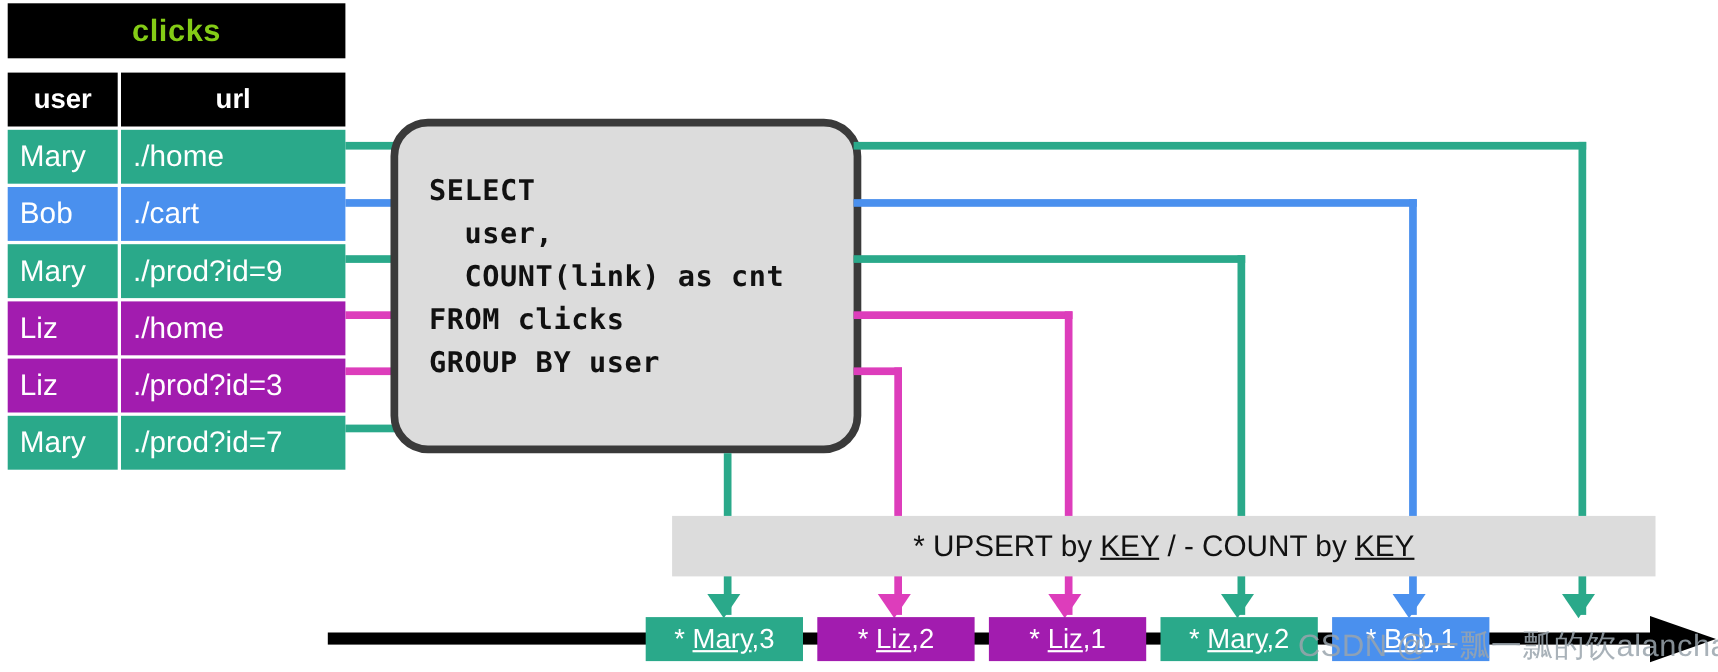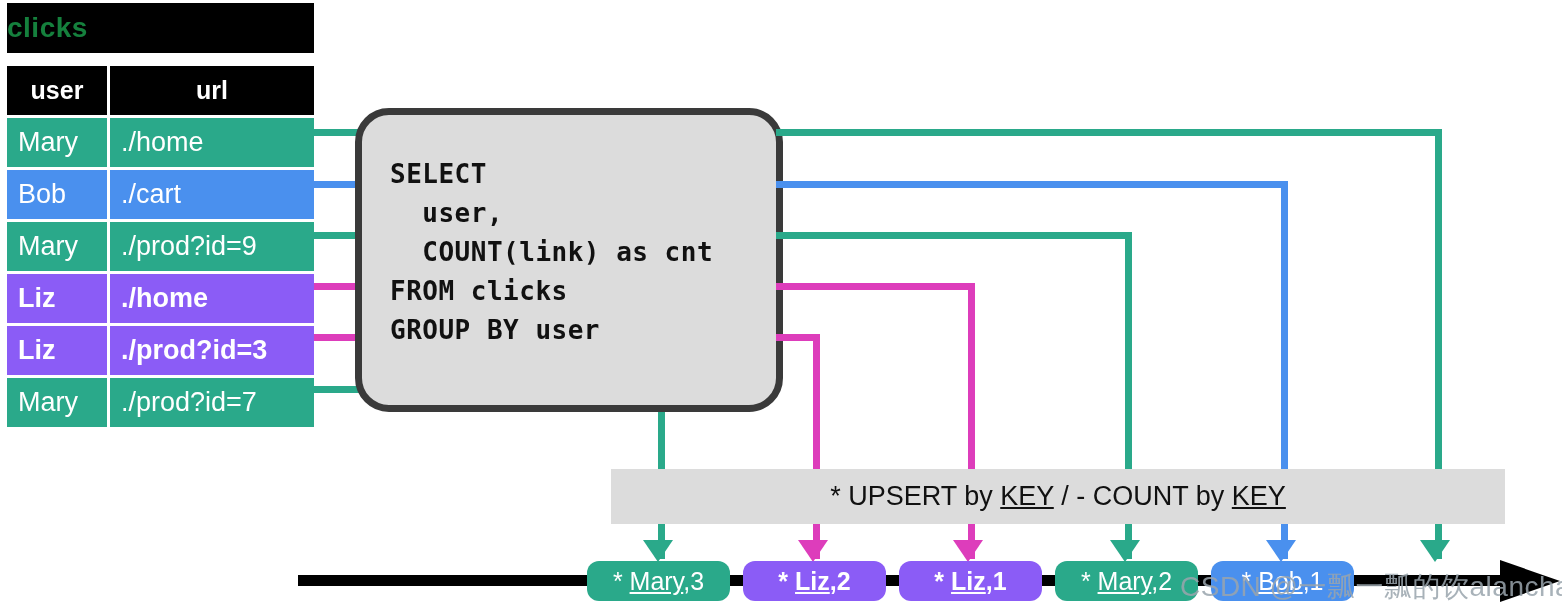--- a/index.html
+++ b/index.html
@@ -7,40 +7,40 @@
   body{
     width:1562px;height:611px;position:relative;overflow:hidden;
     font-family:"Liberation Sans", sans-serif;
     -webkit-font-smoothing:antialiased;
   }
   #stage{position:absolute;left:0;top:0;width:1562px;height:611px;}
 
   
   #clicks-table{position:absolute;left:7px;top:3px;width:307px;}
   .tbl-title{
-    background:#000;color:#15803d;height:50px;line-height:50px;
-    font-weight:bold;font-size:28px;letter-spacing:0.5px;
+    background:#000;color:#84cc16;height:50px;line-height:50px;
+    text-align:center;font-weight:bold;font-size:28px;letter-spacing:0.5px;
   }
   .tbl-head{display:flex;margin-top:13px;height:49px;}
   .tbl-head .cell{
     background:#000;color:#fff;line-height:49px;text-align:center;
     font-weight:bold;font-size:25px;
   }
   .tbl-head .c-user{width:100px;}
   .tbl-head .c-url{width:204px;margin-left:3px;}
   .tbl-row{display:flex;height:49px;margin-top:3px;}
   .tbl-row .cell{
     color:#ffffff;line-height:49px;font-size:27px;
     padding-left:11px;box-sizing:border-box;overflow:hidden;white-space:nowrap;
   }
   .tbl-row .c-user{width:100px;}
   .tbl-row .c-url{width:204px;margin-left:3px;}
   .bg-teal{background:#2aa98a;}
   .bg-blue{background:#4a90ee;}
-  .bg-pink{background:#8b5cf6;font-weight:bold;}
+  .bg-pink{background:#a21caf;}
 
   
   #sql-box{
     position:absolute;left:355px;top:108px;width:428px;height:304px;
     background:#dcdcdc;border:7px solid #3a3a3a;border-radius:34px;
     box-sizing:border-box;
   }
   #sql-text{
     position:absolute;left:28px;top:40px;
     font-family:"DejaVu Sans Mono","Liberation Mono",monospace;
@@ -72,21 +72,21 @@
   #upsert-text u{}
 
   
   #timeline{position:absolute;left:298px;top:575px;width:1210px;height:11px;background:#000;}
   #timeline-arrow{
     position:absolute;left:1500px;top:560px;width:0;height:0;
     border-top:21px solid transparent;border-bottom:21px solid transparent;
     border-left:60px solid #000;
   }
   .chip{
-    position:absolute;top:561px;height:40px;line-height:40px;border-radius:12px;
+    position:absolute;top:561px;height:40px;line-height:40px;border-radius:0;
     color:#fff;font-size:25px;text-align:center;white-space:nowrap;
     box-sizing:border-box;
   }
   .chip u{text-decoration:underline;}
 
   
   #watermark{
     position:absolute;left:1180px;top:568px;
     font-size:28px;color:#9aa5ad;opacity:0.85;white-space:nowrap;
     pointer-events:none;letter-spacing:0.5px;

